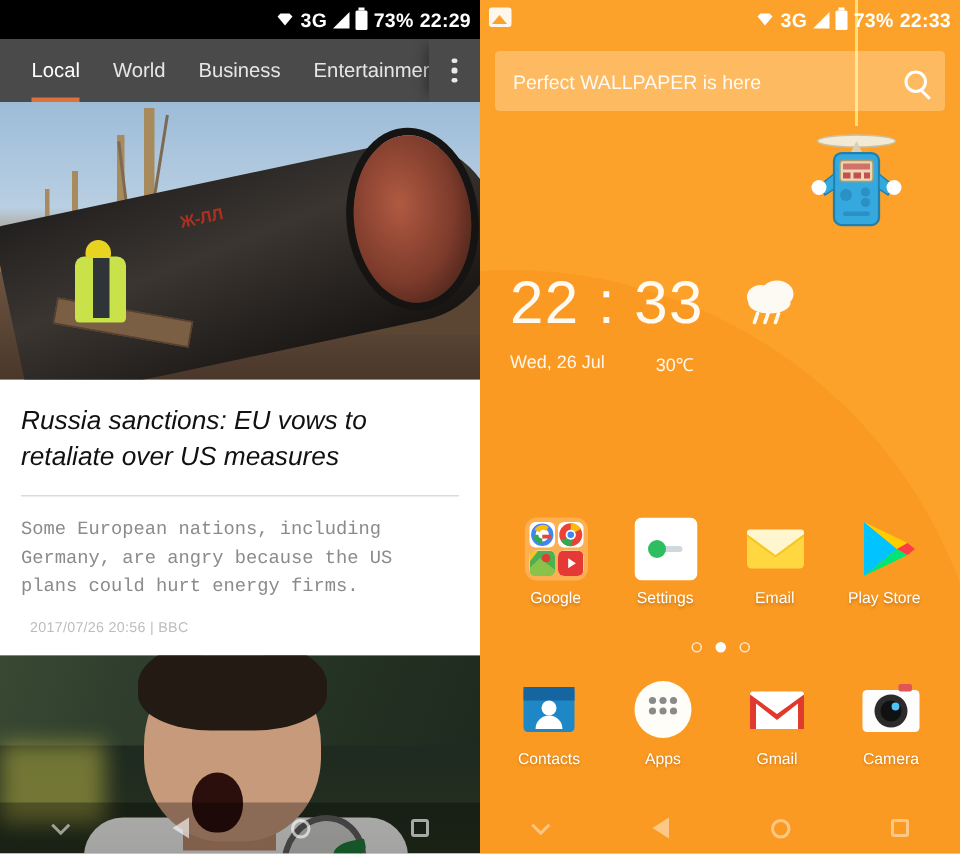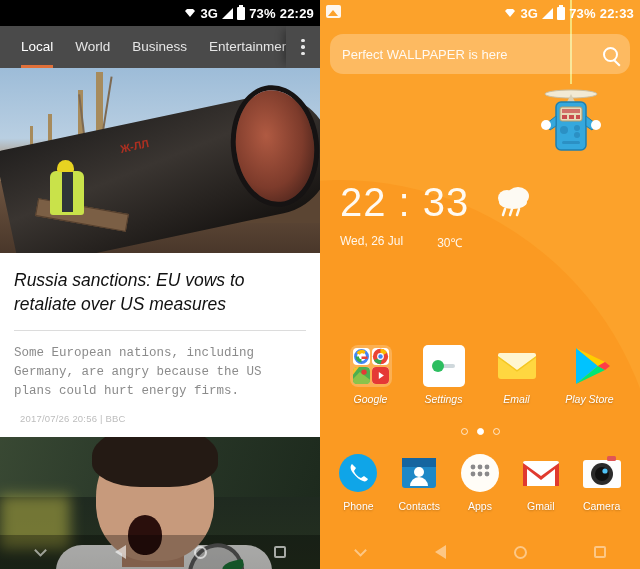--- a/index.html
+++ b/index.html
@@ -119,40 +119,40 @@
   .sb-photoicon{ position:absolute; left:6px; top:5px; width:15px; height:13px;
     background:#fff; border-radius:2px; opacity:.92; }
   .sb-photoicon:after{ content:""; position:absolute; left:2px; bottom:2px;
     width:0;height:0;border-left:5px solid transparent;border-right:5px solid transparent;
     border-bottom:6px solid #fca22b; }
   .sb-right .sb-diamond svg path{ fill:#fff; }
   .sb-right .sb-sig{ border-bottom-color:#fff; }
   .sb-right .sb-batt{ background:#fff; }
 
   .searchbar{ position:relative; z-index:5; margin:8px 10px 0; height:40px;
-    background:rgba(255,255,255,.26); border-radius:13px;
+    background:rgba(255,255,255,.26); border-radius:3px;
     display:flex; align-items:center; padding:0 12px; }
   .searchbar .ph{ flex:1; color:rgba(255,255,255,.92); font-size:13px; }
   .mag{ width:15px; height:15px; border:2px solid #fff; border-radius:50%; position:relative; }
   .mag:after{ content:""; position:absolute; right:-5px; bottom:-4px; width:8px; height:2px;
     background:#fff; transform:rotate(45deg); }
 
   .hang-string{ position:absolute; left:250px; top:0; width:2px; height:84px;
     background:#f7e07a; z-index:4; }
   .robot{ position:absolute; left:216px; top:78px; width:70px; height:82px; z-index:4; }
 
   .clockwidget{ position:absolute; left:20px; top:182px; z-index:5; color:#fff; }
   .clk-time{ font-size:40px; font-weight:normal; letter-spacing:1px; line-height:1;
     color:#fffaf2; }
   .clk-row{ display:flex; align-items:center; gap:16px; }
   .wicon{ width:40px; height:34px; position:relative; margin-left:8px; }
   .clk-sub{ margin-top:12px; display:flex; gap:34px; font-size:12px; color:#fff7ec; }
 
   .appgrid{ position:absolute; left:0; right:0; top:345px; z-index:5;
-    display:flex; justify-content:space-around; padding:0 14px;font-style:italic; }
+    display:flex; justify-content:space-around; padding:0 14px; }
   .appgrid2{ position:absolute; left:0; right:0; top:452px; z-index:5;
     display:flex; justify-content:space-around; padding:0 8px; }
   .app{ width:54px; display:flex; flex-direction:column; align-items:center; gap:6px; }
   .app-ic{ width:42px; height:42px; position:relative; }
   .app-lb{ font-size:10.5px; color:#fff; text-align:center; white-space:nowrap;
     text-shadow:0 1px 2px rgba(0,0,0,.25); }
 
   .dots{ position:absolute; left:0; right:0; top:428px; z-index:5;
     display:flex; justify-content:center; gap:9px; }
   .dot{ width:7px;height:7px;border-radius:50%; border:1.5px solid rgba(255,255,255,.75); }
@@ -399,29 +399,20 @@
     <div class="dots">
       <span class="dot"></span>
       <span class="dot on"></span>
       <span class="dot"></span>
     </div>
 
     <div class="appgrid2">
       <div class="app">
         <div class="app-ic">
           <svg width="42" height="42" viewBox="0 0 42 42">
-              <circle cx="21" cy="21" r="19" fill="#0fa5e8"></circle>
-              <path d="M15 12 c-2 2 -2 5 1 9 c3 4 7 7 10 8 c2 1 4 0 5-2 l-4-3 -3 2 c-3-1 -6-4 -7-7 l2-3z" fill="#fff"></path>
-            </svg>
-        </div>
-        <div class="app-lb">Phone</div>
-      </div>
-      <div class="app">
-        <div class="app-ic">
-          <svg width="42" height="42" viewBox="0 0 42 42">
               <rect x="4" y="6" width="34" height="30" rx="3" fill="#1e88c7"></rect>
               <rect x="4" y="6" width="34" height="9" fill="#1565a0"></rect>
               <circle cx="21" cy="20" r="5" fill="#fff"></circle>
               <path d="M12 34 a9 9 0 0 1 18 0z" fill="#fff"></path>
             </svg>
         </div>
         <div class="app-lb">Contacts</div>
       </div>
       <div class="app">
         <div class="app-ic">

